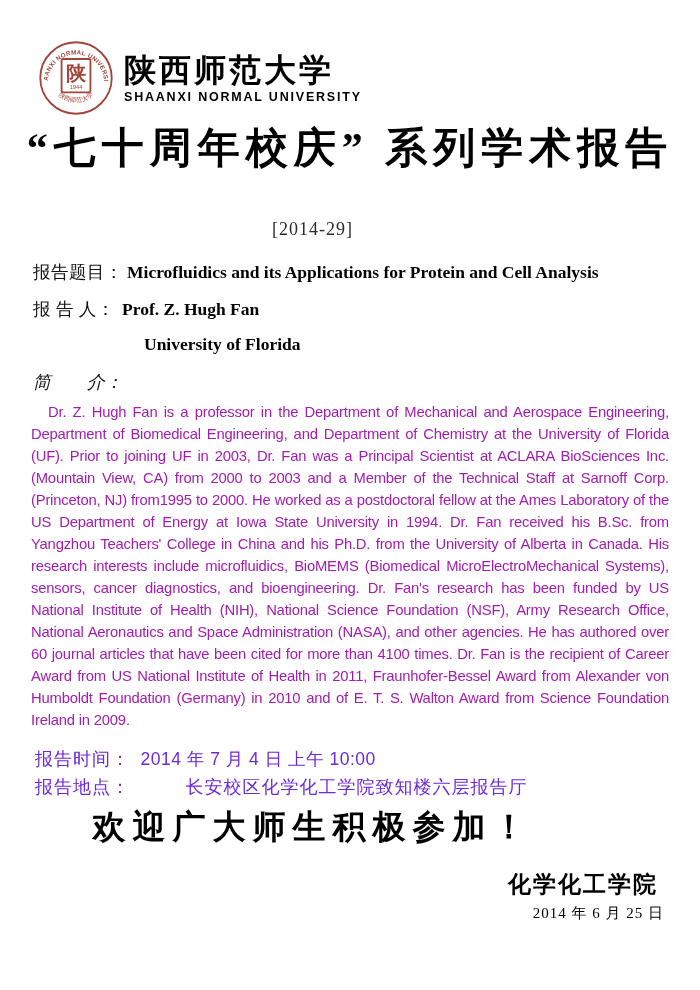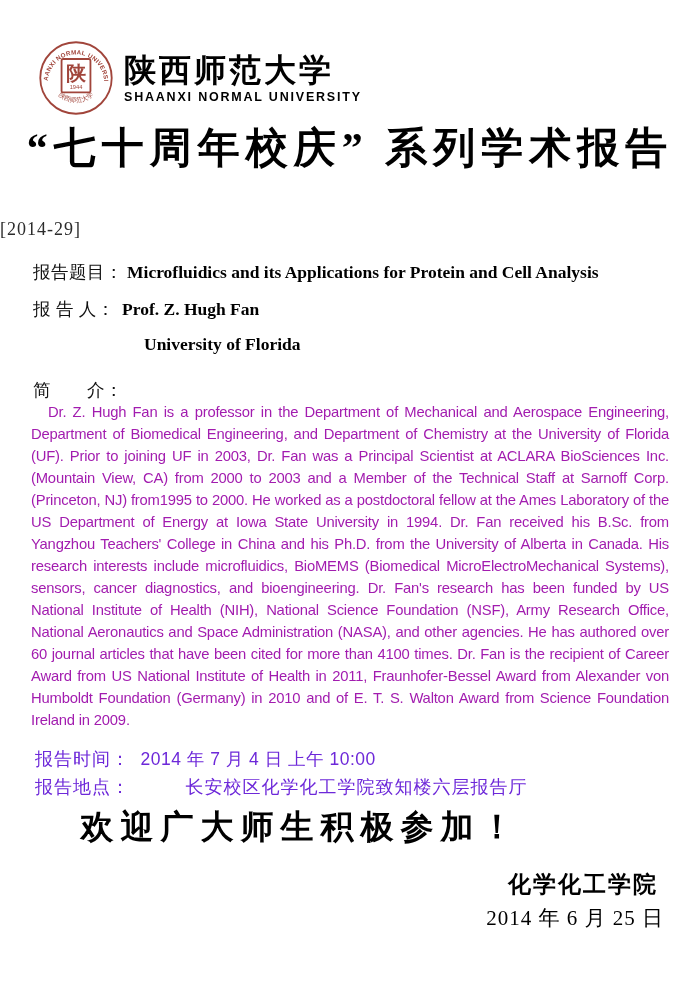--- a/index.html
+++ b/index.html
@@ -59,35 +59,36 @@
     font-weight: 900;
     letter-spacing: 6px;
     white-space: nowrap;
     font-family: "Liberation Serif", "DejaVu Serif", serif;
   }
   .serial {
     position: absolute;
     top: 219px;
     left: 0;
     width: 625px;
+    text-align: center;
     font-size: 18px;
     color: #2b2b2b;
     letter-spacing: 1px;
   }
 
   
   .field-row {
     position: absolute;
     left: 33px;
     white-space: nowrap;
   }
   .row-topic   { top: 260px; }
   .row-speaker { top: 297px; }
   .row-affil   { top: 334px; left: 118px; margin-left: 26px; }
-  .row-introlbl{ top: 378px; }
+  .row-introlbl{ top: 370px; font-style: italic; }
   .field-label {
     display: inline-block;
     min-width: 85px;
     font-size: 17.5px;
     letter-spacing: 0.5px;
     color: #111;
   }
   .field-value {
     font-size: 17.5px;
     font-weight: bold;
@@ -122,41 +123,41 @@
   .row-time  { top: 747px; }
   .row-place { top: 775px; }
   .meta-label { letter-spacing: 1px; margin-right: 6px; }
   .meta-value { letter-spacing: 0.5px; font-family: "Liberation Sans", "DejaVu Sans", sans-serif; font-size: 17.5px; }
   .row-place .meta-value { font-family: "Liberation Serif", "DejaVu Serif", serif; font-size: 18px; letter-spacing: 1px; margin-left: 45px; }
 
   
   .welcome {
     position: absolute;
     top: 805px;
-    left: 4px;
+    left: 16px;
     width: 593px;
     text-align: center;
     font-size: 33px;
     font-weight: 900;
     letter-spacing: 7px;
     font-family: "Liberation Serif", "DejaVu Serif", serif;
   }
   .signature {
     position: absolute;
     top: 869px;
     right: 42px;
     font-size: 23px;
     font-weight: 900;
     letter-spacing: 2px;
   }
   .sign-date {
     position: absolute;
     top: 904px;
     right: 36px;
-    font-size: 21px;
+    font-size: 15px;
     letter-spacing: 1px;
   }
 </style>
 </head>
 <body>
 
 <div class="page">
 
   <div class="masthead">
     <div class="seal">

